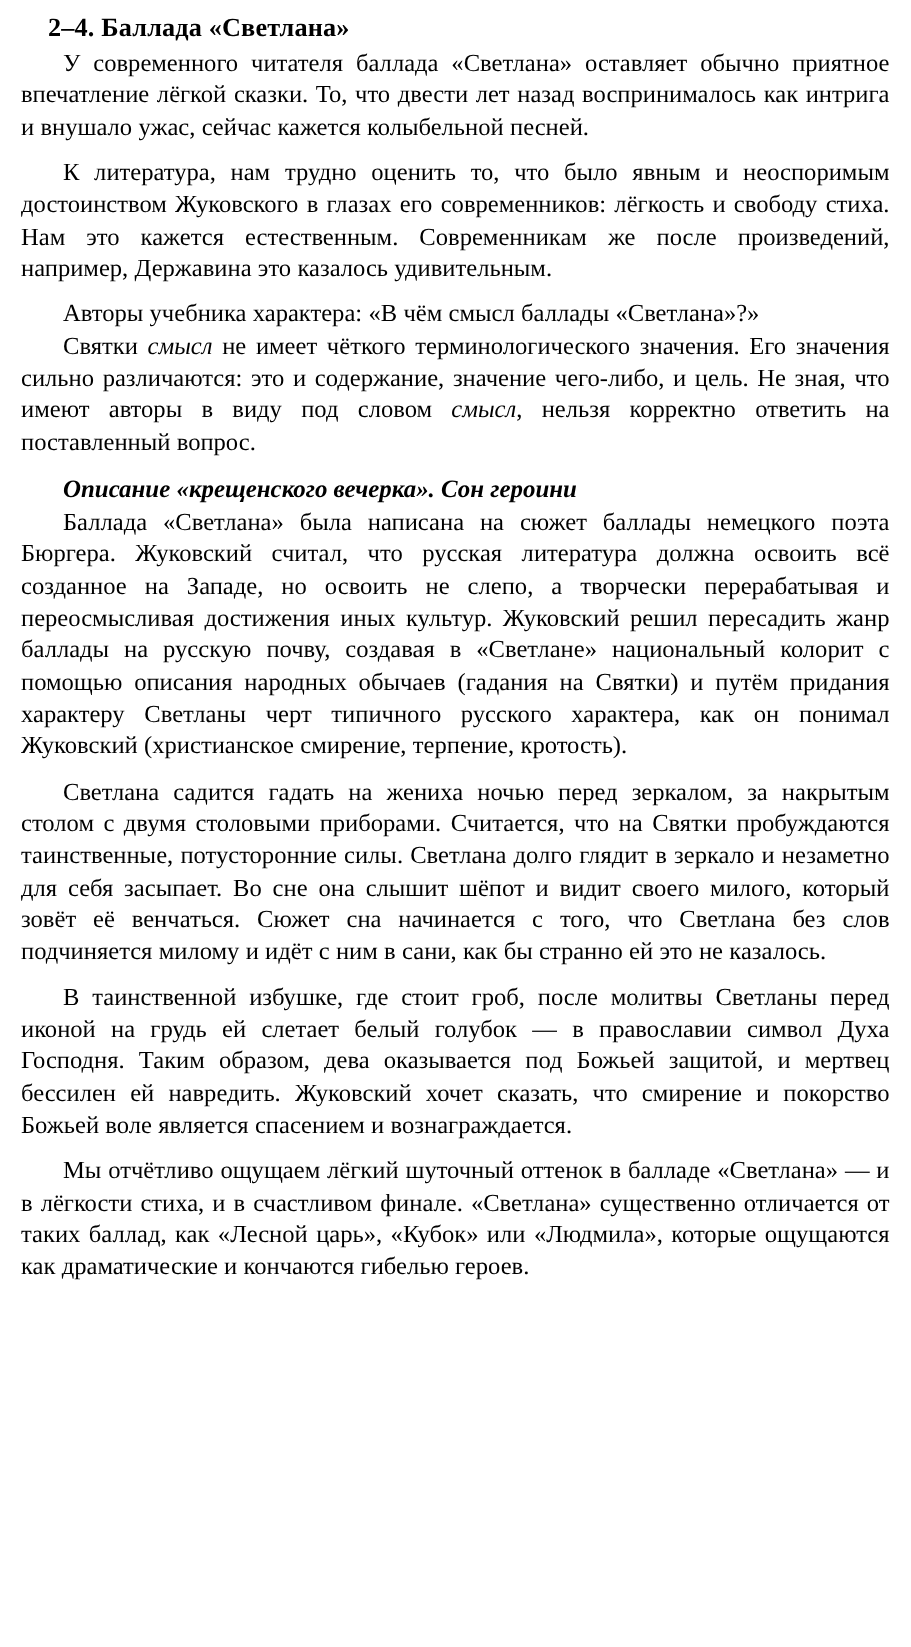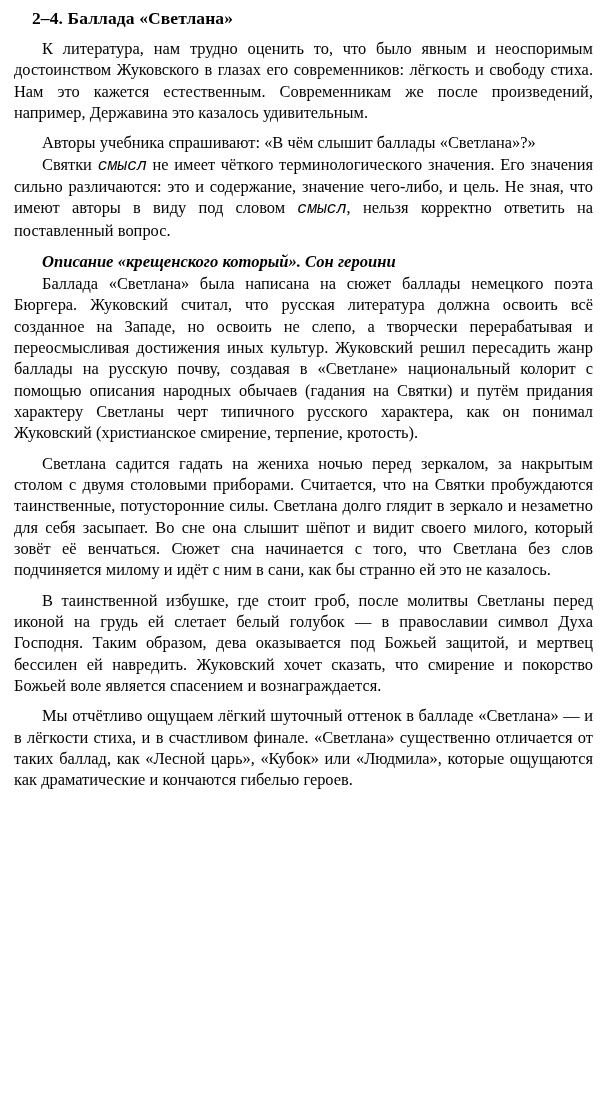--- a/index.html
+++ b/index.html
@@ -42,37 +42,38 @@
     margin-top: 9px;
   }
   .subhead {
     font-size: 16.6px;
     font-style: italic;
     font-weight: bold;
     text-indent: 28px;
     margin: 11px 0 1px 0;
     text-align: left;
   }
-  .it { font-style: italic; font-family: Liberation Mono, monospace; }
+  .it { font-style: italic; }
 </style>
 </head>
 <body>
 
 <div class="page">
 
   <h1 class="doc-title">2–4. Баллада «Светлана»</h1>
 
+  <p class="para">У современного читателя баллада «Светлана» оставляет обычно приятное впечатление лёгкой сказки. То, что двести лет назад воспринималось как интрига и внушало ужас, сейчас кажется колыбельной песней.</p>
 
   <p class="para gap">К литература, нам трудно оценить то, что было явным и неоспоримым достоинством Жуковского в глазах его современников: лёгкость и свободу стиха. Нам это кажется естественным. Современникам же после произведений, например, Державина это казалось удивительным.</p>
 
-  <p class="para gap">Авторы учебника спрашивают: «В чём слышит баллады «Светлана»?»</p>
+  <p class="para gap">Авторы учебника характера: «В чём смысл баллады «Светлана»?»</p>
 
   <p class="para"><span>Святки </span><span class="it">смысл</span><span> не имеет чёткого терминологического значения. Его значения сильно различаются: это и содержание, значение чего-либо, и цель. Не зная, что имеют авторы в виду под словом </span><span class="it">смысл</span><span>, нельзя корректно ответить на поставленный вопрос.</span></p>
 
-  <h2 class="subhead">Описание «крещенского который». Сон героини</h2>
+  <h2 class="subhead">Описание «крещенского вечерка». Сон героини</h2>
 
   <p class="para">Баллада «Светлана» была написана на сюжет баллады немецкого поэта Бюргера. Жуковский считал, что русская литература должна освоить всё созданное на Западе, но освоить не слепо, а творчески перерабатывая и переосмысливая достижения иных культур. Жуковский решил пересадить жанр баллады на русскую почву, создавая в «Светлане» национальный колорит с помощью описания народных обычаев (гадания на Святки) и путём придания характеру Светланы черт типичного русского характера, как он понимал Жуковский (христианское смирение, терпение, кротость).</p>
 
   <p class="para gap">Светлана садится гадать на жениха ночью перед зеркалом, за накрытым столом с двумя столовыми приборами. Считается, что на Святки пробуждаются таинственные, потусторонние силы. Светлана долго глядит в зеркало и незаметно для себя засыпает. Во сне она слышит шёпот и видит своего милого, который зовёт её венчаться. Сюжет сна начинается с того, что Светлана без слов подчиняется милому и идёт с ним в сани, как бы странно ей это не казалось.</p>
 
   <p class="para gap">В таинственной избушке, где стоит гроб, после молитвы Светланы перед иконой на грудь ей слетает белый голубок — в православии символ Духа Господня. Таким образом, дева оказывается под Божьей защитой, и мертвец бессилен ей навредить. Жуковский хочет сказать, что смирение и покорство Божьей воле является спасением и вознаграждается.</p>
 
   <p class="para gap">Мы отчётливо ощущаем лёгкий шуточный оттенок в балладе «Светлана» — и в лёгкости стиха, и в счастливом финале. «Светлана» существенно отличается от таких баллад, как «Лесной царь», «Кубок» или «Людмила», которые ощущаются как драматические и кончаются гибелью героев.</p>
 
 </div>

